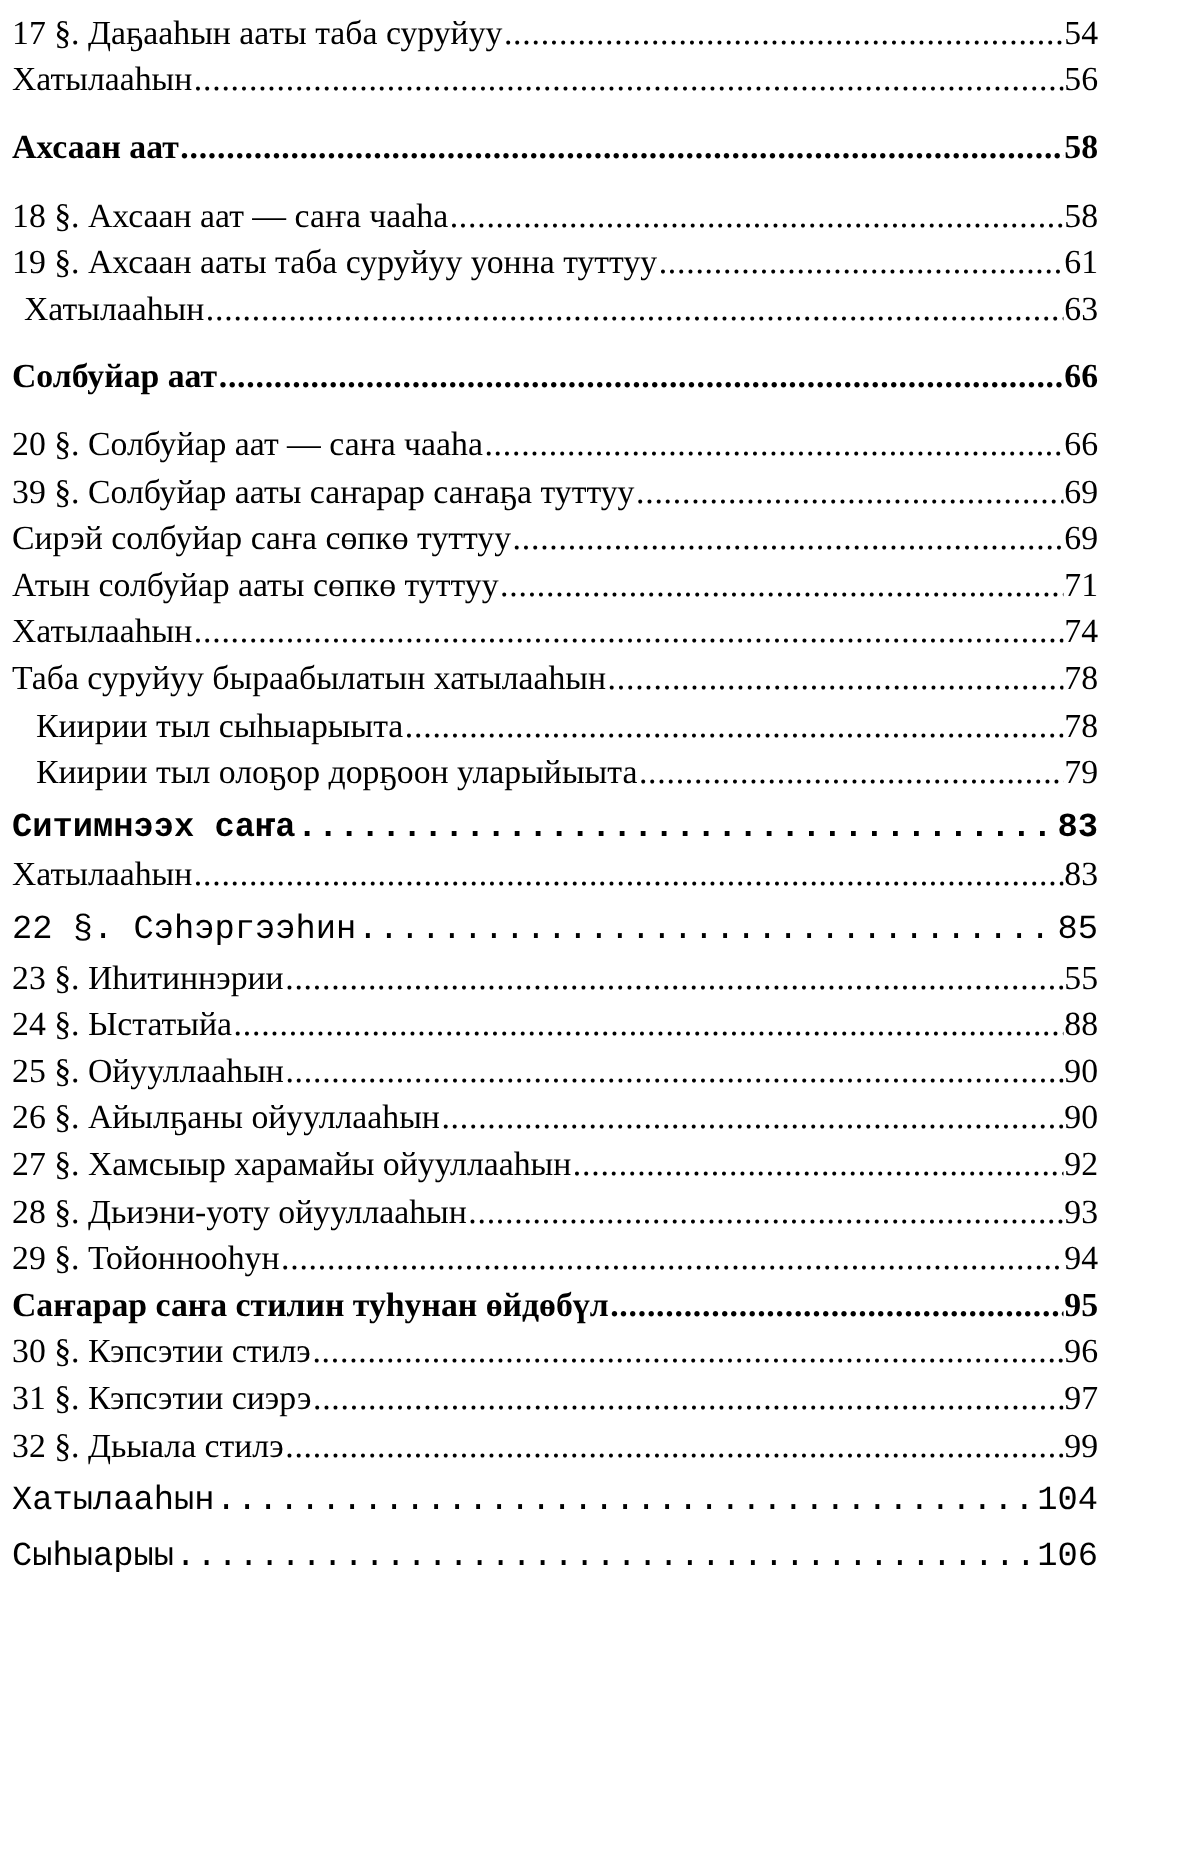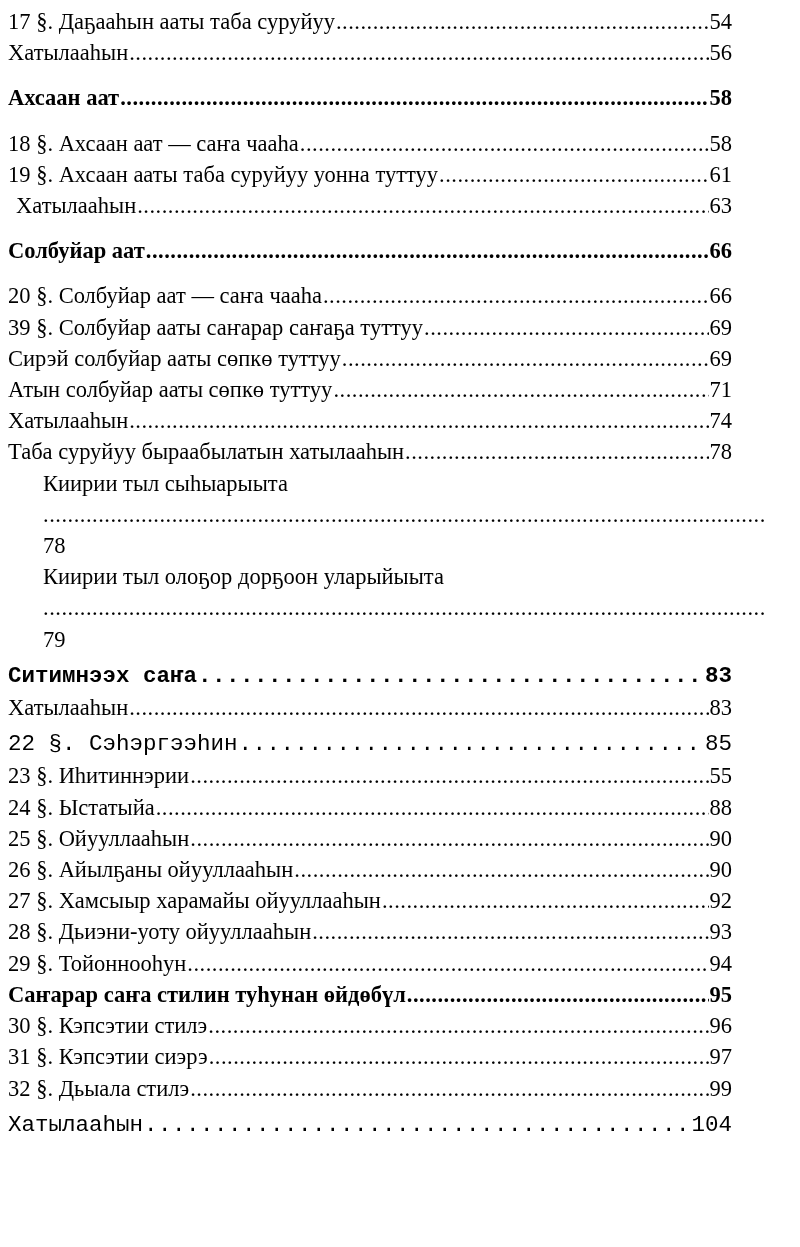--- a/index.html
+++ b/index.html
@@ -39,21 +39,21 @@
 
   .toc-entry.bold .e-title,
   .toc-entry.bold .e-page,
   .toc-entry.bold .e-leader {
     font-weight: bold;
   }
 
   
   .toc-entry.lvl-0  { padding-left: 8px; }
   .toc-entry.lvl-s  { padding-left: 16px; }
-  .toc-entry.lvl-1  { padding-left: 42px; flex-direction: column; }
+  .toc-entry.lvl-1  { padding-left: 24px; }
 
   
   .toc-entry.gap-top { margin-top: 14px; justify-content: space-between; }
   .toc-entry.gap-sm  { margin-top: 6px; font-family: Liberation Mono, monospace; }
 
   .e-title {
     flex: 0 0 auto;
   }
 
   .e-leader {
@@ -130,21 +130,21 @@
       <span class="e-title">20 §. Солбуйар аат — саҥа чааһа</span>
       <span class="e-leader"></span>
       <span class="e-page">66</span>
     </div>
     <div class="toc-entry lvl-0">
       <span class="e-title">39 §. Солбуйар ааты саҥарар саҥаҕа туттуу</span>
       <span class="e-leader"></span>
       <span class="e-page">69</span>
     </div>
     <div class="toc-entry lvl-0">
-      <span class="e-title">Сирэй солбуйар ааты сөпкө туттуу</span>
+      <span class="e-title">Сирэй солбуйар саҥа сөпкө туттуу</span>
       <span class="e-leader"></span>
       <span class="e-page">69</span>
     </div>
     <div class="toc-entry lvl-0">
       <span class="e-title">Атын солбуйар ааты сөпкө туттуу</span>
       <span class="e-leader"></span>
       <span class="e-page">71</span>
     </div>
     <div class="toc-entry lvl-0">
       <span class="e-title">Хатылааһын</span>
@@ -234,15 +234,20 @@
     <div class="toc-entry lvl-0">
       <span class="e-title">32 §. Дьыала стилэ</span>
       <span class="e-leader"></span>
       <span class="e-page">99</span>
     </div>
     <div class="toc-entry lvl-0 gap-sm">
       <span class="e-title">Хатылааһын</span>
       <span class="e-leader"></span>
       <span class="e-page">104</span>
     </div>
+    <div class="toc-entry lvl-0 gap-sm">
+      <span class="e-title">Сыһыарыы</span>
+      <span class="e-leader"></span>
+      <span class="e-page">106</span>
+    </div>
   </div>
 
 <div id="folio">110</div>
 
 </body></html>

